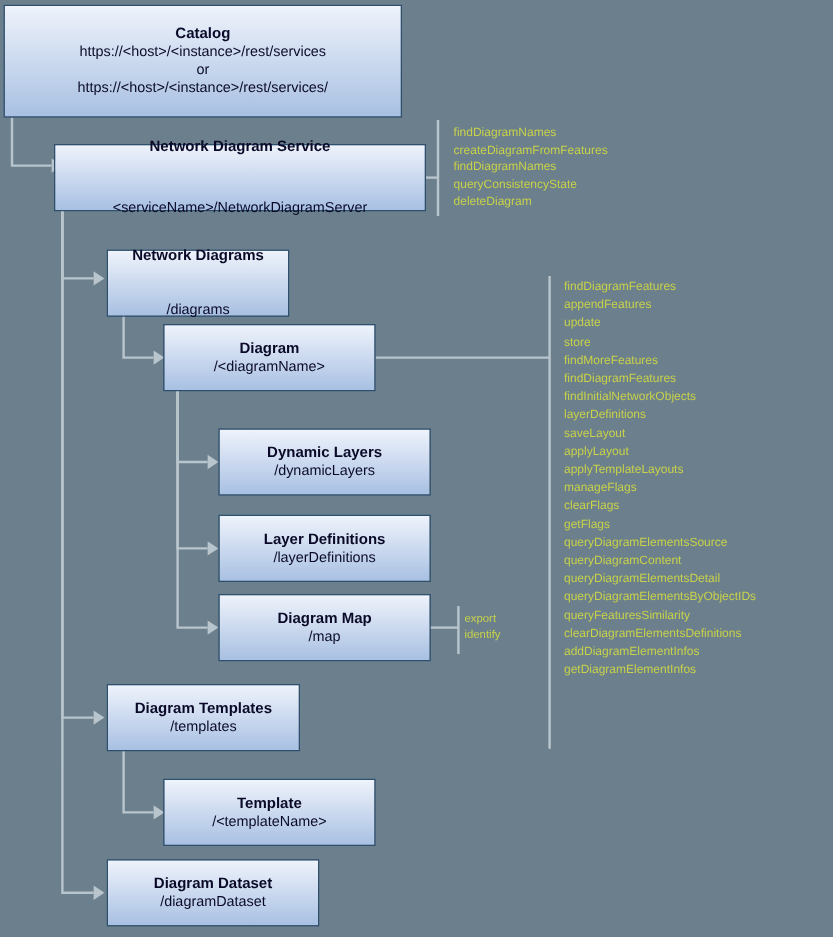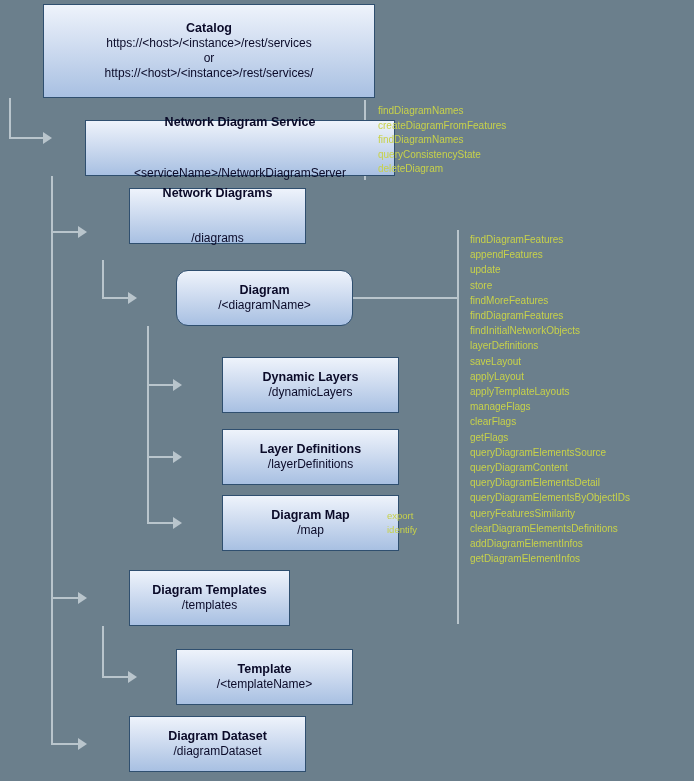--- a/index.html
+++ b/index.html
@@ -25,21 +25,20 @@
     box-sizing: border-box;
     border: 1px solid #2f4f6f;
     background: linear-gradient(to bottom, #eef3fb 0%, #cfdcf0 45%, #a8c0e2 100%);
     text-align: center;
     color: #0a0a28;
     display: flex;
     flex-direction: column;
     align-items: center;
     justify-content: center;
     line-height: 1.25;
-    margin-left: 40px;
   }
   .node .title {
     font-weight: bold;
     font-size: 12.5px;
   }
   .node .sub {
     font-size: 12px;
   }
   .oplist {
     position: absolute;
@@ -112,26 +111,26 @@
     <div class="sub">https://&lt;host&gt;/&lt;instance&gt;/rest/services</div>
     <div class="sub">or</div>
     <div class="sub">https://&lt;host&gt;/&lt;instance&gt;/rest/services/</div>
   </div>
 
   <div class="node" style="left:45px; top:120px; width:310px; height:56px;gap:36px;">
     <div class="title">Network Diagram Service</div>
     <div class="sub">&lt;serviceName&gt;/NetworkDiagramServer</div>
   </div>
 
-  <div class="node" style="left:89px; top:188px; width:177px; height:56px;gap:29px;">
+  <div class="node" style="left:89px; top:208px; width:152px; height:56px;gap:29px;">
     <div class="title">Network Diagrams</div>
     <div class="sub">/diagrams</div>
   </div>
 
-  <div class="node" style="left:136px; top:270px; width:177px; height:56px;border-radius:12px;">
+  <div class="node" style="left:136px; top:270px; width:177px; height:56px;">
     <div class="title">Diagram</div>
     <div class="sub">/&lt;diagramName&gt;</div>
   </div>
 
   <div class="node" style="left:182px; top:357px; width:177px; height:56px;">
     <div class="title">Dynamic Layers</div>
     <div class="sub">/dynamicLayers</div>
   </div>
 
   <div class="node" style="left:182px; top:429px; width:177px; height:56px;">

